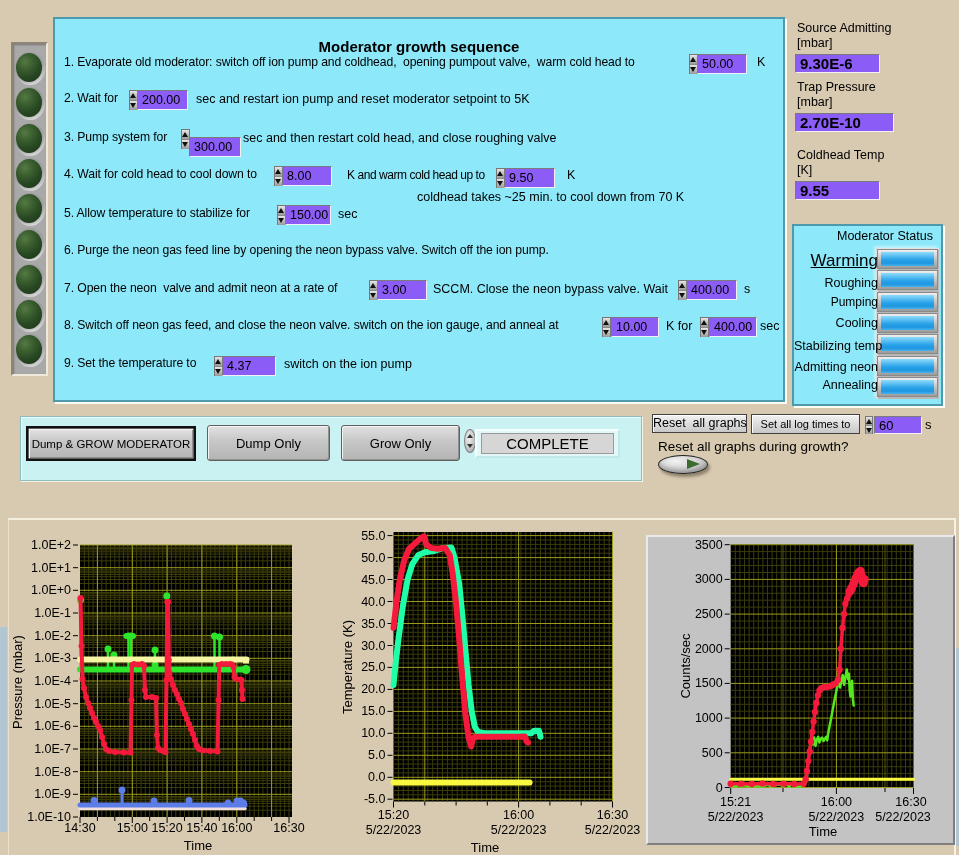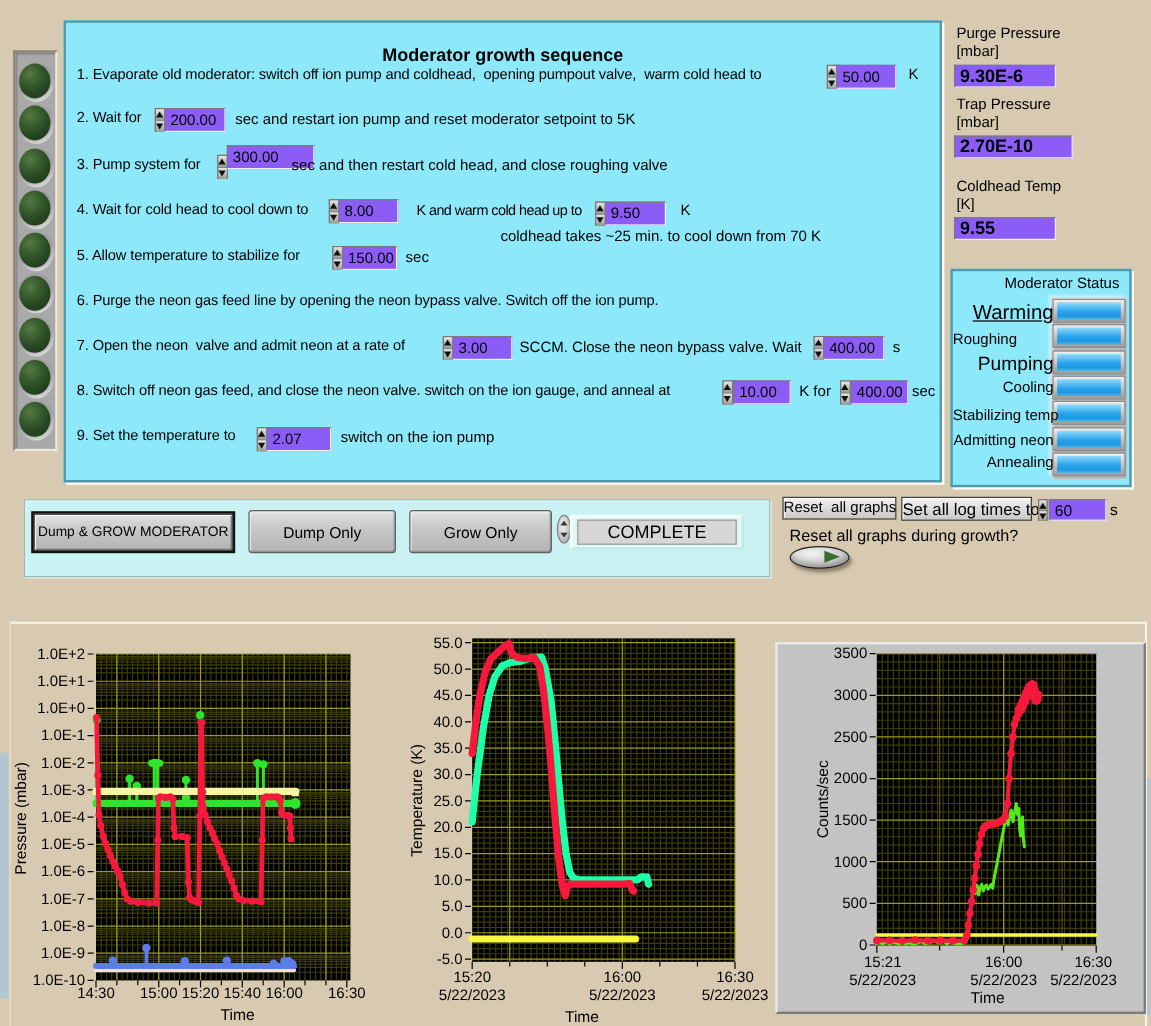--- a/index.html
+++ b/index.html
@@ -73,21 +73,21 @@
 <div class="nbox " style="left:137px;top:90px;width:51px;height:20px;font-size:12.5px;line-height:19px;">200.00</div>
 <div class="lb" style="left:196px;top:92px;font-size:12.5px;">sec and restart ion pump and reset moderator setpoint to 5K</div>
 <div class="spin" style="left:181px;top:129px;width:9px;height:20px">
 <div class="spc" style="left:0;top:0;width:7px;height:9px">
       <div class="tu"></div>
     </div>
 <div class="spc" style="left:0;top:10px;width:7px;height:9px">
       <div class="td"></div>
     </div>
   </div>
-<div class="nbox " style="left:189px;top:121px;width:73px;height:20px;font-size:12.5px;line-height:19px;">300.00</div>
+<div class="nbox " style="left:189px;top:137px;width:52px;height:20px;font-size:12.5px;line-height:19px;">300.00</div>
 <div class="lb" style="left:243px;top:131px;font-size:12.5px;">sec and then restart cold head, and close roughing valve</div>
 <div class="spin" style="left:274px;top:166px;width:9px;height:20px">
 <div class="spc" style="left:0;top:0;width:7px;height:9px">
       <div class="tu"></div>
     </div>
 <div class="spc" style="left:0;top:10px;width:7px;height:9px">
       <div class="td"></div>
     </div>
   </div>
 <div class="nbox " style="left:282px;top:166px;width:50px;height:20px;font-size:12.5px;line-height:19px;">8.00</div>
@@ -154,23 +154,23 @@
 <div class="nbox " style="left:709px;top:317px;width:48px;height:20px;font-size:12.5px;line-height:19px;">400.00</div>
 <div class="lb" style="left:760px;top:319px;font-size:12.5px;">sec</div>
 <div class="spin" style="left:214px;top:356px;width:9px;height:20px">
 <div class="spc" style="left:0;top:0;width:7px;height:9px">
       <div class="tu"></div>
     </div>
 <div class="spc" style="left:0;top:10px;width:7px;height:9px">
       <div class="td"></div>
     </div>
   </div>
-<div class="nbox " style="left:222px;top:356px;width:54px;height:20px;font-size:12.5px;line-height:19px;">2.07</div>
+<div class="nbox " style="left:222px;top:356px;width:54px;height:20px;font-size:12.5px;line-height:19px;">4.37</div>
 <div class="lb" style="left:284px;top:357px;font-size:12.5px;">switch on the ion pump</div>
-<div class="lb" style="left:797px;top:21px;font-size:12.5px;">Purge Pressure</div>
+<div class="lb" style="left:797px;top:21px;font-size:12.5px;">Source Admitting</div>
 <div class="lb" style="left:797px;top:36px;font-size:12.5px;">[mbar]</div>
 <div class="nbox ro" style="left:795px;top:54px;width:85px;height:19px;font-size:15px;line-height:18px;font-weight:bold;">9.30E-6</div>
 <div class="lb" style="left:797px;top:80px;font-size:12.5px;">Trap Pressure</div>
 <div class="lb" style="left:797px;top:95px;font-size:12.5px;">[mbar]</div>
 <div class="nbox ro" style="left:795px;top:113px;width:99px;height:19px;font-size:15px;line-height:18px;font-weight:bold;">2.70E-10</div>
 <div class="lb" style="left:797px;top:148px;font-size:12.5px;">Coldhead Temp</div>
 <div class="lb" style="left:797px;top:163px;font-size:12.5px;">[K]</div>
 <div class="nbox ro" style="left:795px;top:181px;width:85px;height:19px;font-size:15px;line-height:18px;font-weight:bold;">9.55</div>
 <div style="left:792px;top:224px;width:151px;height:182px;background:#8de9fa;border:2px solid #4e99ac;box-shadow:2px 2px 0 #fdfdf4;"></div>
 <div class="lb" style="left:837px;top:229px;font-size:12.5px;font-weight:normal;">Moderator Status</div>
@@ -183,39 +183,39 @@
 <div style="left:881px;top:294.7px;width:53px;height:14px;background:linear-gradient(180deg,#8fdbfa 0%,#29a3ea 55%,#1e96e0 80%,#45b4ee 100%);"></div>
 <div style="left:877px;top:313.1px;width:61px;height:20px;background:linear-gradient(180deg,#efefef,#9c9c9c);border:1px solid #8a8a8a;"></div>
 <div style="left:881px;top:316.1px;width:53px;height:14px;background:linear-gradient(180deg,#8fdbfa 0%,#29a3ea 55%,#1e96e0 80%,#45b4ee 100%);"></div>
 <div style="left:877px;top:334.4px;width:61px;height:20px;background:linear-gradient(180deg,#efefef,#9c9c9c);border:1px solid #8a8a8a;"></div>
 <div style="left:881px;top:337.4px;width:53px;height:14px;background:linear-gradient(180deg,#8fdbfa 0%,#29a3ea 55%,#1e96e0 80%,#45b4ee 100%);"></div>
 <div style="left:877px;top:355.8px;width:61px;height:20px;background:linear-gradient(180deg,#efefef,#9c9c9c);border:1px solid #8a8a8a;"></div>
 <div style="left:881px;top:358.8px;width:53px;height:14px;background:linear-gradient(180deg,#8fdbfa 0%,#29a3ea 55%,#1e96e0 80%,#45b4ee 100%);"></div>
 <div style="left:877px;top:377.1px;width:61px;height:20px;background:linear-gradient(180deg,#efefef,#9c9c9c);border:1px solid #8a8a8a;"></div>
 <div style="left:881px;top:380.1px;width:53px;height:14px;background:linear-gradient(180deg,#8fdbfa 0%,#29a3ea 55%,#1e96e0 80%,#45b4ee 100%);"></div>
 <div class="lb" style="left:794px;top:251px;width:84px;text-align:right;font-size:17px;white-space:nowrap;text-decoration:underline;">Warming</div>
-<div class="lb" style="left:794px;top:276px;width:84px;text-align:left;font-size:12.5px;white-space:nowrap;">Roughing</div>
-<div class="lb" style="left:794px;top:295px;width:84px;text-align:right;font-size:16px;white-space:nowrap;">Pumping</div>
+<div class="lb" style="left:794px;top:276px;width:84px;text-align:right;font-size:12.5px;white-space:nowrap;">Roughing</div>
+<div class="lb" style="left:794px;top:295px;width:84px;text-align:right;font-size:12px;white-space:nowrap;">Pumping</div>
 <div class="lb" style="left:794px;top:316px;width:84px;text-align:right;font-size:12.5px;white-space:nowrap;">Cooling</div>
 <div class="lb" style="left:794px;top:339px;width:84px;text-align:left;font-size:12.5px;white-space:nowrap;">Stabilizing temp</div>
 <div class="lb" style="left:794px;top:360px;width:84px;text-align:right;font-size:12.5px;white-space:nowrap;">Admitting neon</div>
 <div class="lb" style="left:794px;top:378px;width:84px;text-align:right;font-size:12.5px;white-space:nowrap;">Annealing</div>
 <div style="left:20px;top:416px;width:622px;height:65px;background:#cbf2f2;border:1px solid #8fbcbc;box-shadow:inset 1px 1px 0 #eafcfc, 1px 1px 0 #f6f2e4;"></div>
 <div style="left:26px;top:426px;width:170px;height:35px;background:#111;"></div>
 <div class="btn" style="left:28px;top:428px;width:166px;height:31px;font-size:11.5px;line-height:30px;border-radius:1px;white-space:nowrap;">Dump &amp; GROW MODERATOR</div>
 <div class="btn" style="left:207px;top:425px;width:123px;height:36px;font-size:13px;line-height:35px;white-space:nowrap;">Dump Only</div>
 <div class="btn" style="left:341px;top:425px;width:119px;height:36px;font-size:13px;line-height:35px;white-space:nowrap;">Grow Only</div>
 <div style="left:464px;top:429px;width:12px;height:24px;border-radius:50%;background:radial-gradient(ellipse at 40% 35%,#f2f2f2,#c2c2c2 60%,#8e8e8e);border:1px solid #808080;">
 <div style="left:2px;top:4px;width:0;height:0;border-left:3px solid transparent;border-right:3px solid transparent;border-bottom:4px solid #333;"></div>
 <div style="left:2px;top:14px;width:0;height:0;border-left:3px solid transparent;border-right:3px solid transparent;border-top:4px solid #333;"></div>
   </div>
 <div style="left:475px;top:429px;width:145px;height:29px;background:#e2f8f8;border:2px solid;border-color:#f4ffff #bfe9e9 #bfe9e9 #f4ffff;"></div>
 <div class="nbox" style="left:481px;top:433px;width:133px;height:21px;background:#d6d6d6;border-color:#9a9a9a;font-size:15px;line-height:20px;text-align:center;padding-left:0;">COMPLETE</div>
 <div class="sbtn" style="left:652px;top:414px;width:95px;height:19px;font-size:12.5px;line-height:17px;white-space:nowrap;">Reset&nbsp; all graphs</div>
-<div class="sbtn" style="left:751px;top:414px;width:109px;height:20px;font-size:14px;line-height:18px;white-space:nowrap;">Set all log times to</div>
+<div class="sbtn" style="left:751px;top:414px;width:109px;height:20px;font-size:11px;line-height:18px;white-space:nowrap;">Set all log times to</div>
 <div class="spin" style="left:865px;top:416px;width:8px;height:18px">
 <div class="spc" style="left:0;top:0;width:6px;height:8px">
       <div class="tu"></div>
     </div>
 <div class="spc" style="left:0;top:9px;width:6px;height:8px">
       <div class="td"></div>
     </div>
   </div>
 <div class="nbox " style="left:874px;top:416px;width:48px;height:18px;font-size:13px;line-height:17px;">60</div>
 <div class="lb" style="left:925px;top:417px;font-size:13px;">s</div>

